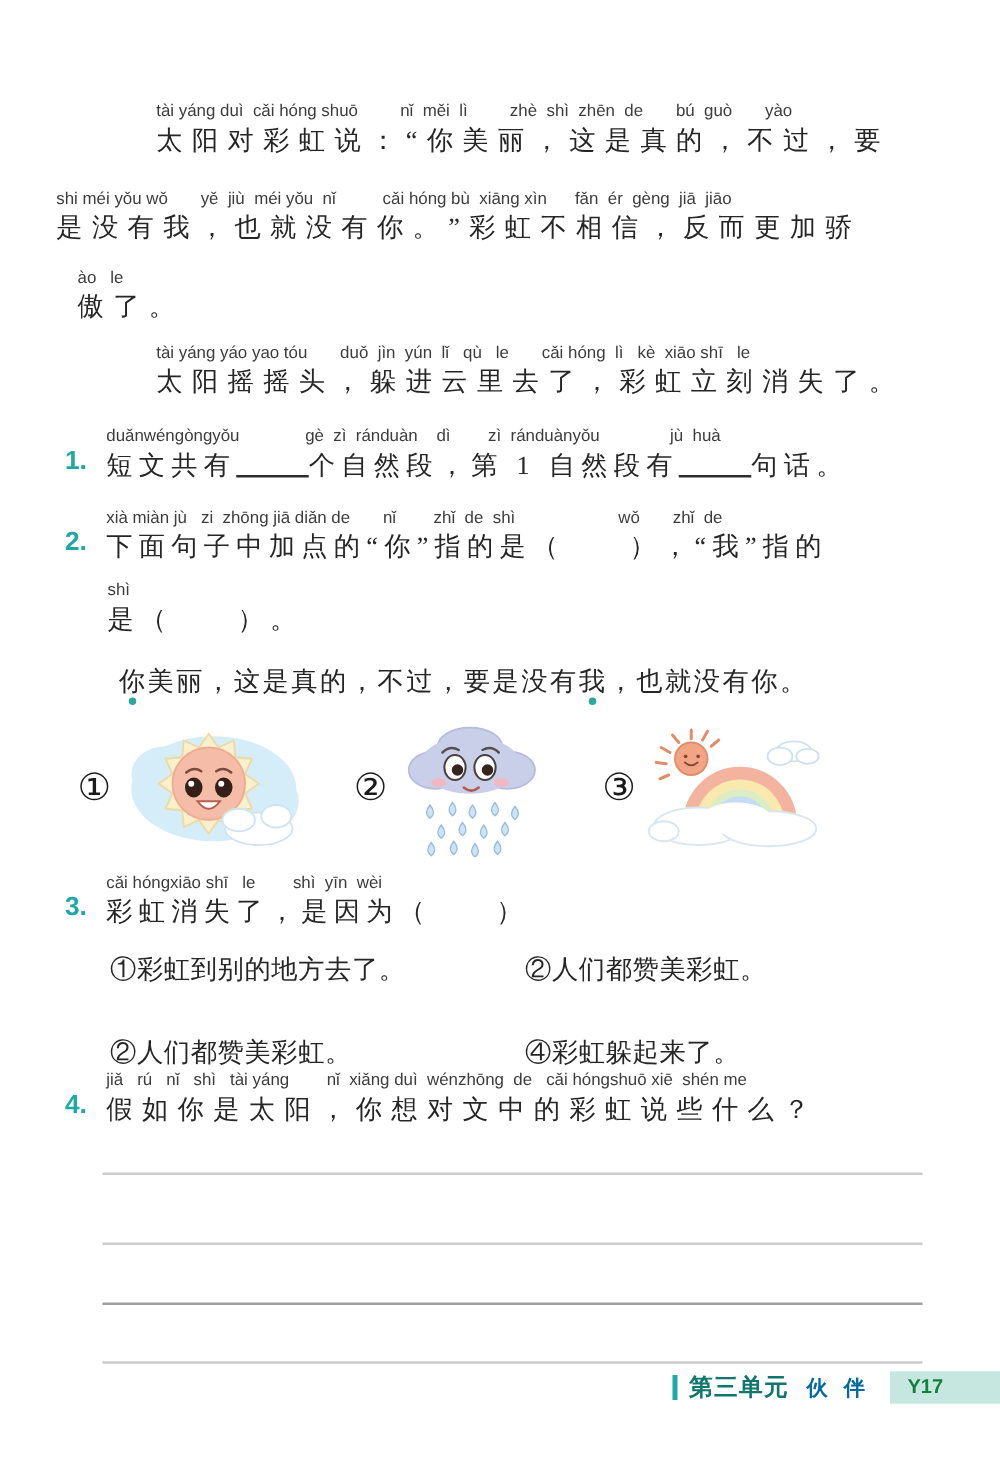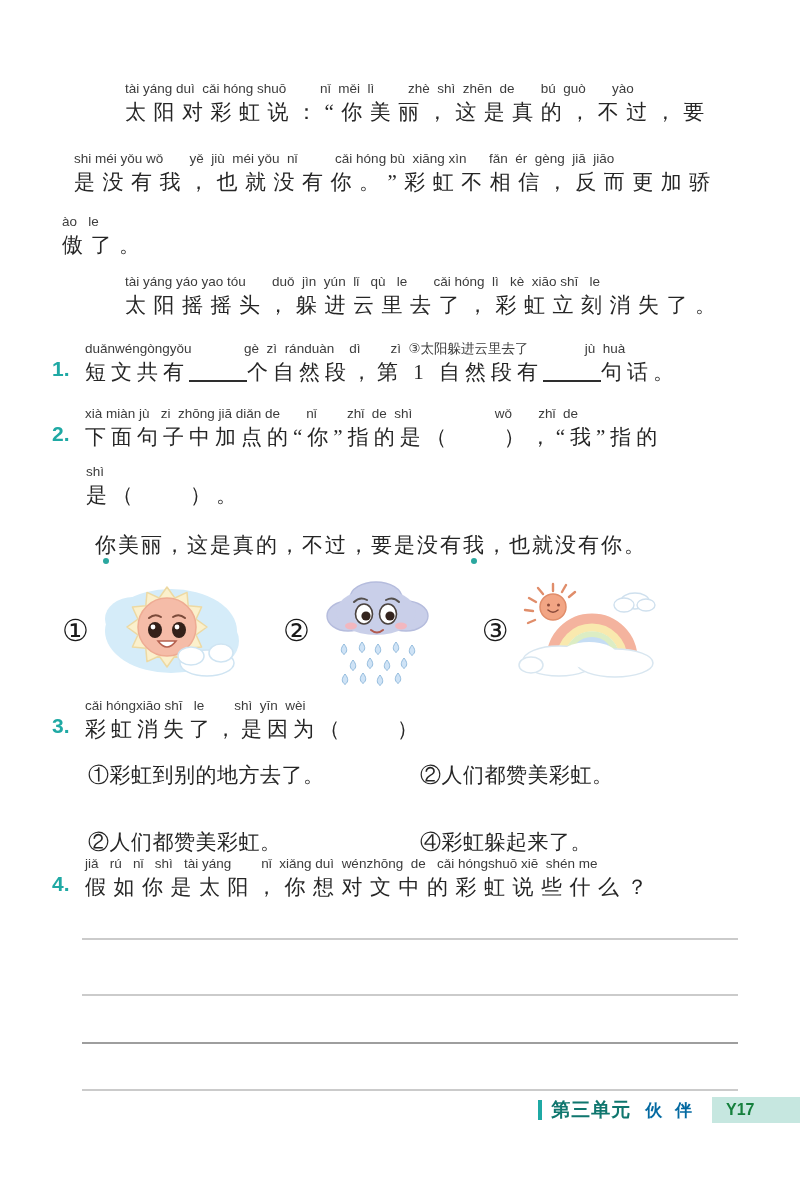--- a/index.html
+++ b/index.html
@@ -36,38 +36,38 @@
 </style>
 </head>
 <body>
 
 <div class="page">
 
   <section class="abs" style="top:80px;left:62px;width:700px;">
     <div class="py ind">tài yáng duì  cǎi hóng shuō         nǐ  měi  lì         zhè  shì  zhēn  de       bú  guò       yào</div>
     <div class="zh sp8 ind">太阳对彩虹说：“你美丽，这是真的，不过，要</div>
   </section>
-  <section class="abs" style="top:150px;left:74px;width:700px;">
+  <section class="abs" style="top:150px;left:45px;width:700px;">
     <div class="py">shi méi yǒu wǒ       yě  jiù  méi yǒu  nǐ          cǎi hóng bù  xiāng xìn      fǎn  ér  gèng  jiā  jiāo</div>
     <div class="zh sp8">是没有我，也就没有你。”彩虹不相信，反而更加骄</div>
   </section>
   <section class="abs" style="top:213px;left:62px;width:700px;">
     <div class="py">ào   le</div>
     <div class="zh sp8">傲了。</div>
   </section>
 
   <section class="abs" style="top:273px;left:62px;width:700px;">
     <div class="py ind">tài yáng yáo yao tóu       duǒ  jìn  yún  lǐ   qù   le       cǎi hóng  lì   kè  xiāo shī   le</div>
     <div class="zh sp8 ind">太阳摇摇头，躲进云里去了，彩虹立刻消失了。</div>
   </section>
 
   <section class="abs q" style="top:340px;left:52px;width:710px;">
     <span class="qnum">1.</span>
     <div class="qbody">
-      <div class="py">duǎnwéngòngyǒu              gè  zì  ránduàn    dì        zì  ③太阳躲进云里去了               jù  huà</div>
+      <div class="py">duǎnwéngòngyǒu              gè  zì  ránduàn    dì        zì  ránduànyǒu               jù  huà</div>
       <div class="zh sp5"><span>短文共有</span><span class="blank"></span><span>个自然段，第 1 自然段有</span><span class="blank"></span><span>句话。</span></div>
     </div>
   </section>
 
   <section class="abs q" style="top:405px;left:52px;width:710px;">
     <span class="qnum">2.</span>
     <div class="qbody">
       <div class="py">xià miàn jù   zi  zhōng jiā diǎn de       nǐ        zhǐ  de  shì                      wǒ       zhǐ  de</div>
       <div class="zh sp5">下面句子中加点的“你”指的是（　　），“我”指的</div>
     </div>

